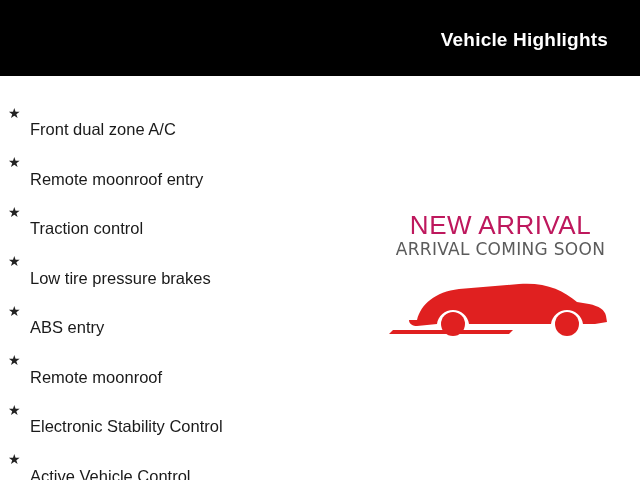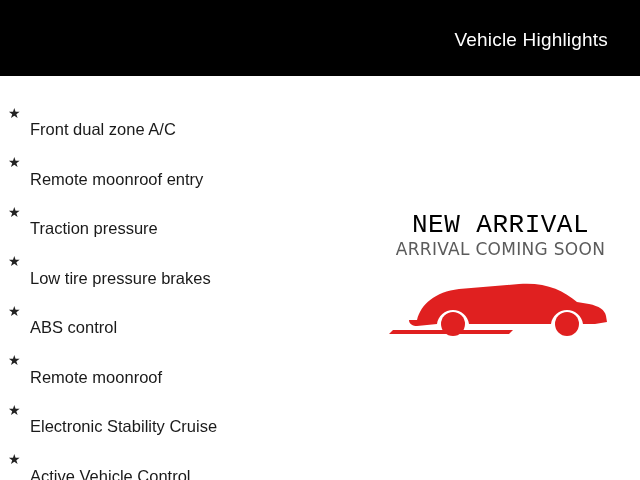--- a/index.html
+++ b/index.html
@@ -22,21 +22,21 @@
     width: 640px;
     height: 76px;
     background: #000000;
   }
   #header-title {
     position: absolute;
     right: 32px;
     top: 29px;
     color: #ffffff;
     font-size: 19px;
-    font-weight: normal;
+    font-weight: bold;
     letter-spacing: 0.2px;
     white-space: nowrap;
   }
   #highlights-list {
     position: absolute;
     top: 88px;
     left: 0;
     width: 340px;
     list-style: none;
   }
@@ -69,23 +69,23 @@
     width: 235px;
     height: 160px;
   }
   #new-arrival-text {
     position: absolute;
     left: 0;
     top: 14px;
     width: 235px;
     text-align: center;
     font-size: 26px;
-    color: #000000;
+    color: #be185d;
     letter-spacing: 0.5px;
-    font-family: Liberation Mono, monospace;
+    font-family: Liberation Sans, sans-serif;
     white-space: nowrap;
   }
   #images-coming-soon-text {
     position: absolute;
     left: 0;
     top: 43px;
     width: 235px;
     text-align: center;
     font-size: 17px;
     color: #5b5b5b;
@@ -114,37 +114,37 @@
     <li class="highlight-item">
       <span class="bullet-star">★</span>
       <span class="highlight-text">Front dual zone A/C</span>
     </li>
     <li class="highlight-item">
       <span class="bullet-star">★</span>
       <span class="highlight-text">Remote moonroof entry</span>
     </li>
     <li class="highlight-item">
       <span class="bullet-star">★</span>
-      <span class="highlight-text">Traction pressure</span>
+      <span class="highlight-text">Traction control</span>
     </li>
     <li class="highlight-item">
       <span class="bullet-star">★</span>
       <span class="highlight-text">Low tire pressure brakes</span>
     </li>
     <li class="highlight-item">
       <span class="bullet-star">★</span>
-      <span class="highlight-text">ABS control</span>
+      <span class="highlight-text">ABS entry</span>
     </li>
     <li class="highlight-item">
       <span class="bullet-star">★</span>
       <span class="highlight-text">Remote moonroof</span>
     </li>
     <li class="highlight-item">
       <span class="bullet-star">★</span>
-      <span class="highlight-text">Electronic Stability Cruise</span>
+      <span class="highlight-text">Electronic Stability Control</span>
     </li>
     <li class="highlight-item">
       <span class="bullet-star">★</span>
       <span class="highlight-text">Active Vehicle Control</span>
     </li>
   </ul>
 
   <div id="placeholder-graphic">
     <div id="new-arrival-text">NEW ARRIVAL</div>
     <div id="images-coming-soon-text">ARRIVAL COMING SOON</div>

